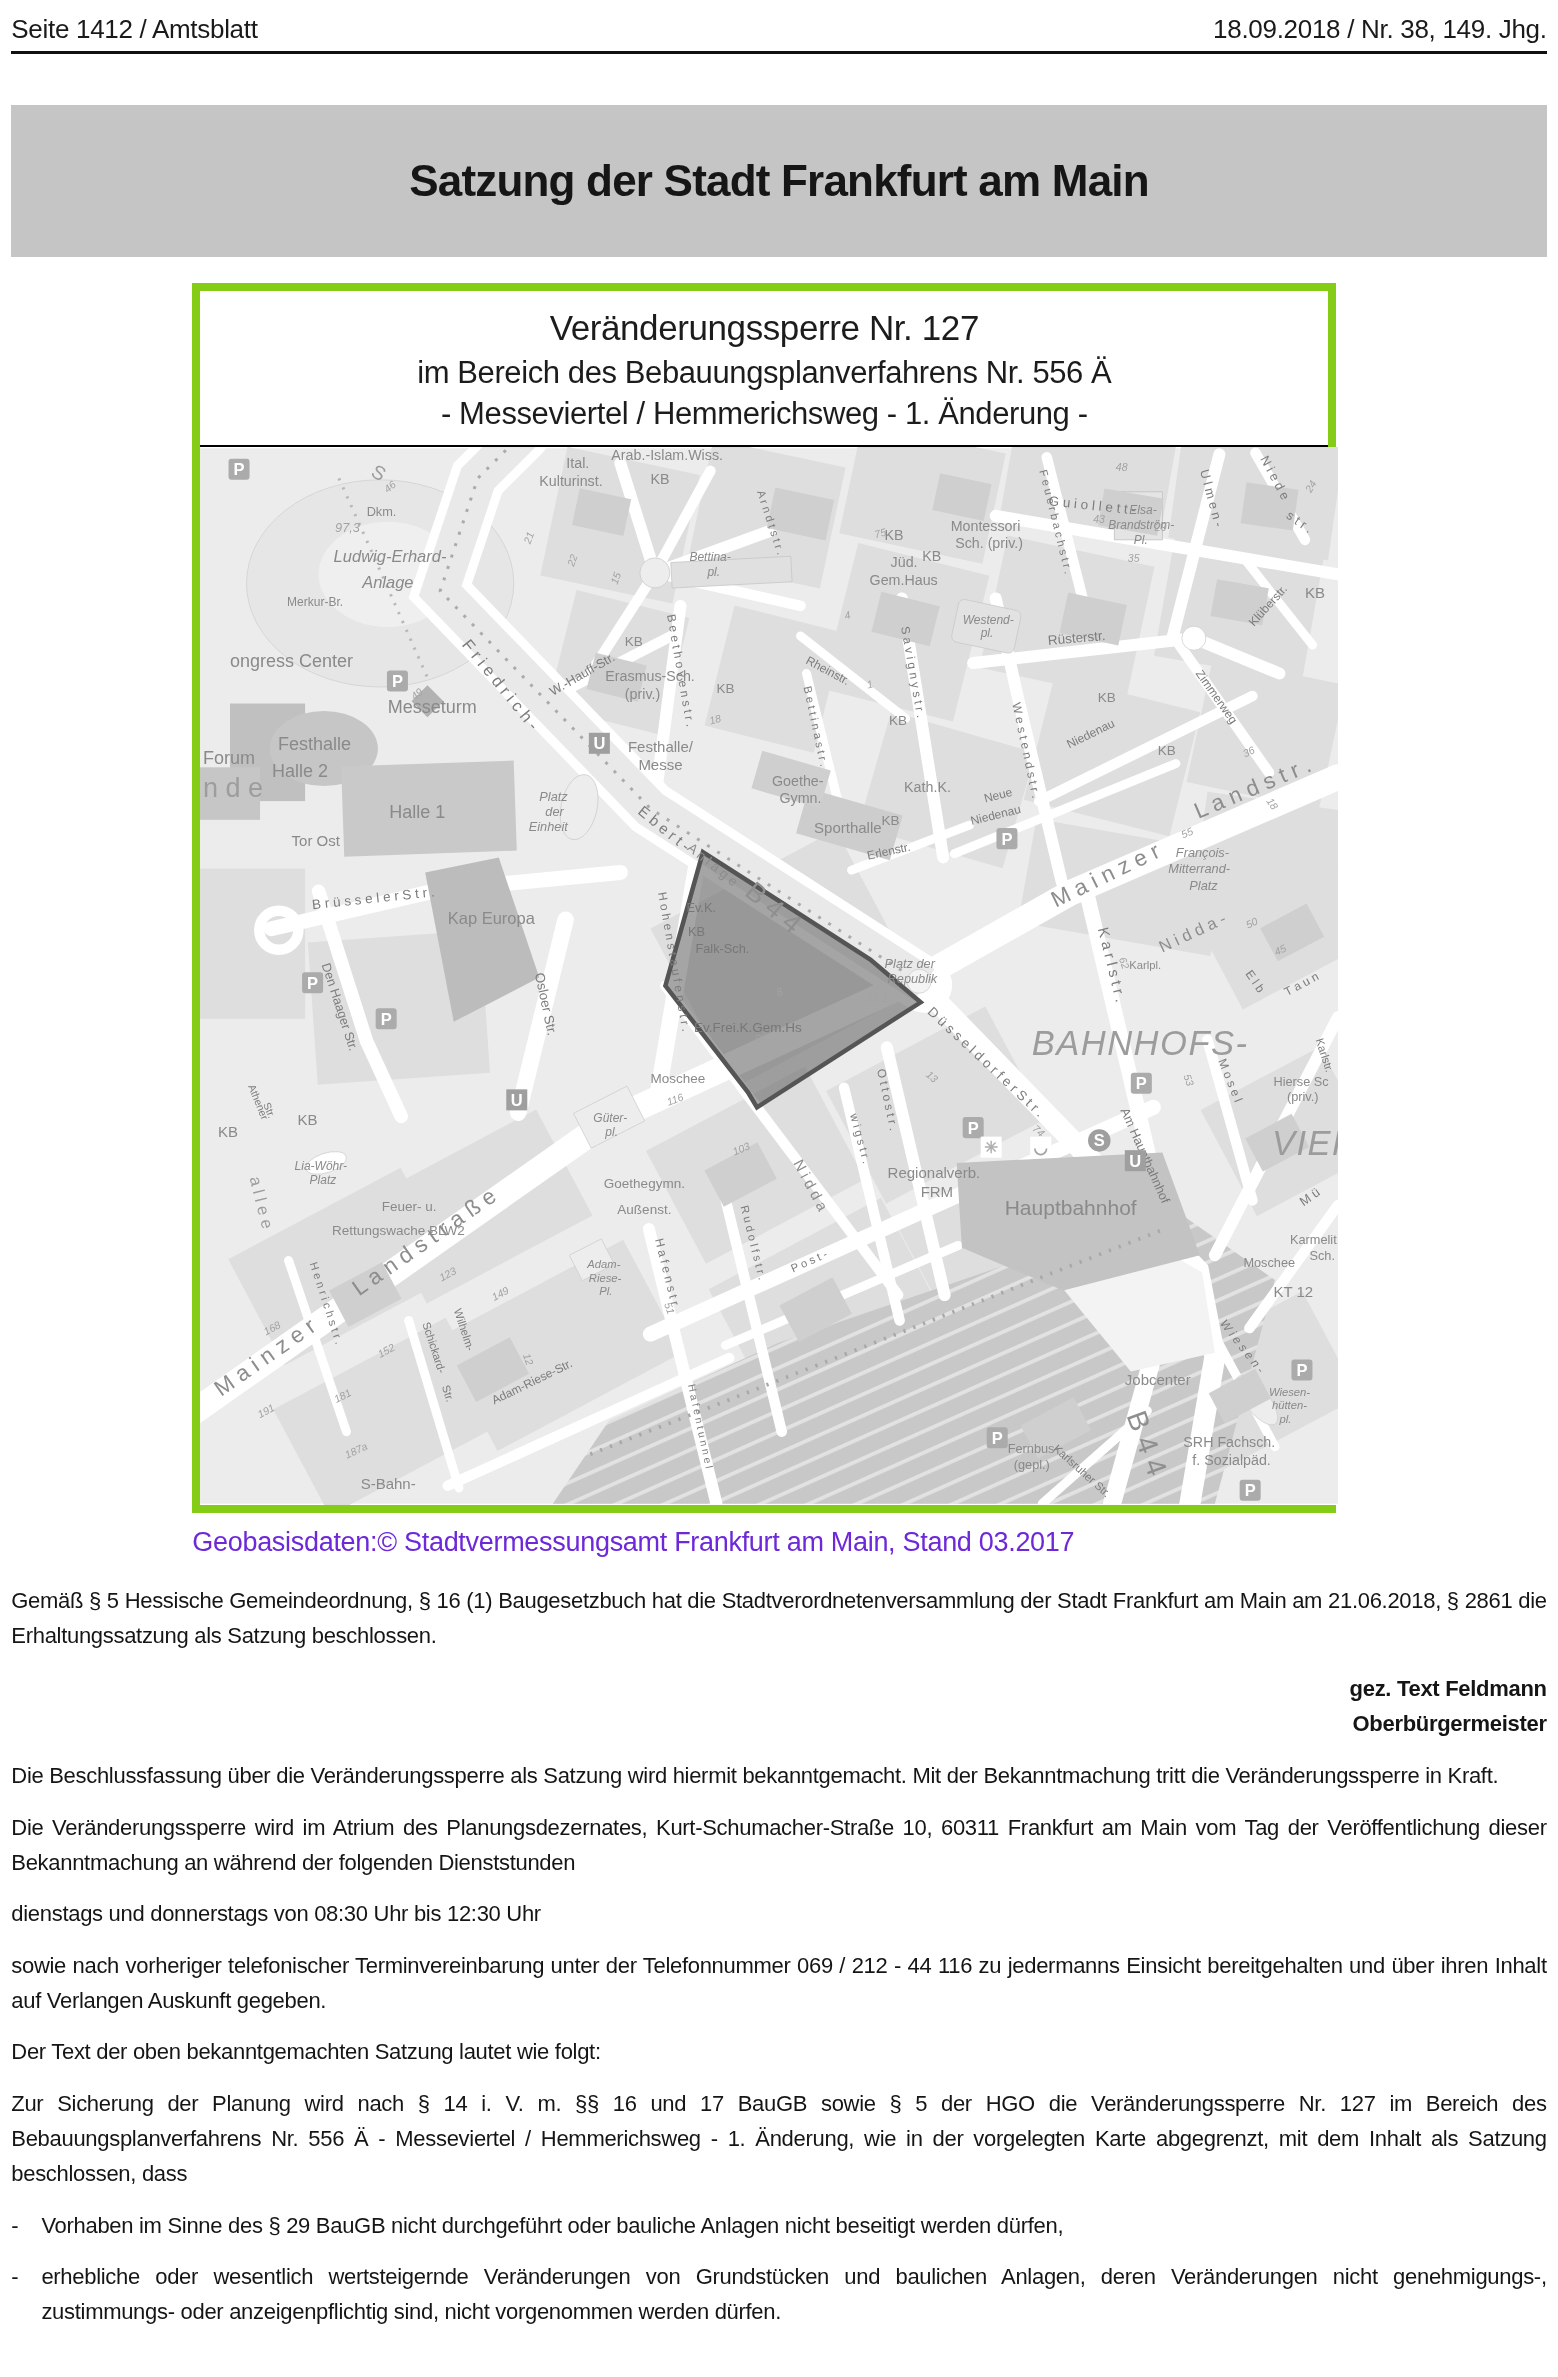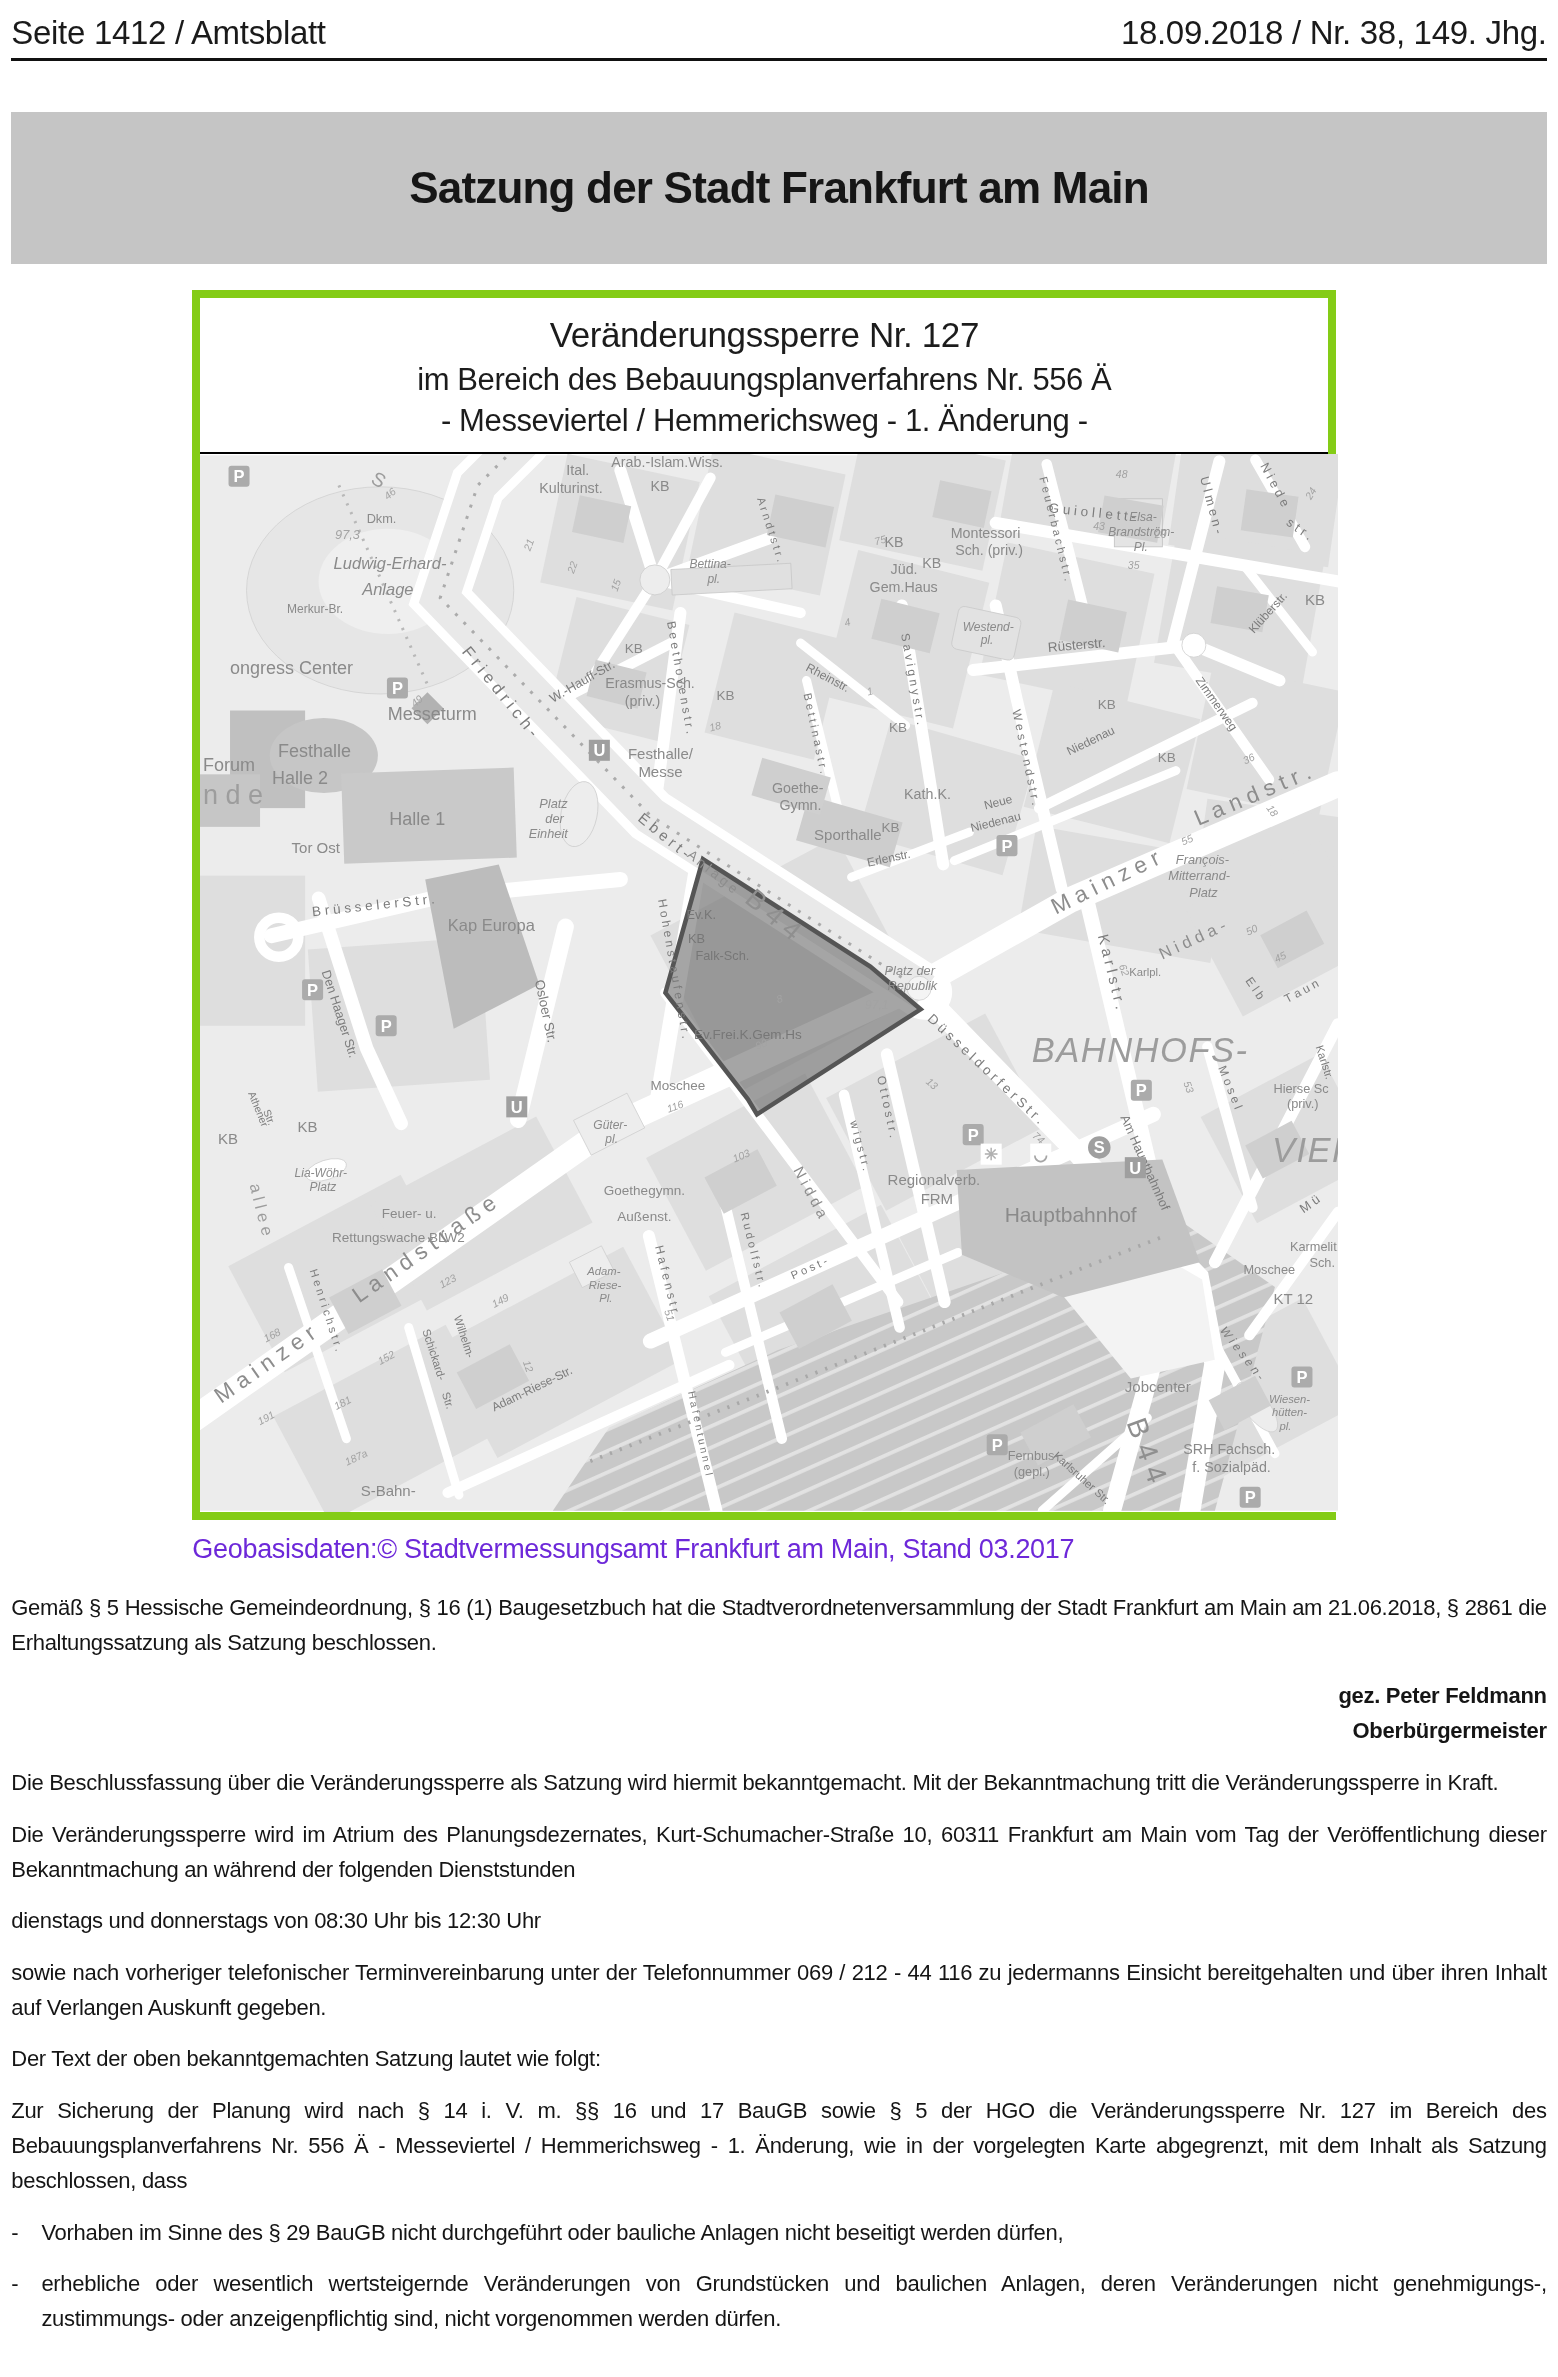--- a/index.html
+++ b/index.html
@@ -1,20 +1,20 @@
 <!DOCTYPE html>
 <html lang="de" style="font-size:12px"><head>
 <meta charset="utf-8">
 <style>
   html,body{margin:0;padding:0;background:#fff;}
   body{width:1558px;height:2377px;overflow:hidden;position:relative;
        font-family:"Liberation Sans",sans-serif;color:#111;}
   .page{padding:0 11.3px;}
   .hdr{display:flex;justify-content:space-between;align-items:flex-end;
-       font-size:33px;letter-spacing:-0.3px;padding-top:13.5px;color:#1a1a1a;}
+       font-size:26px;letter-spacing:-0.3px;padding-top:13.5px;color:#1a1a1a;}
   .rule{height:3.8px;background:#111;margin-top:6px;}
   .banner{background:#c5c5c5;height:152px;margin-top:51px;
           display:flex;align-items:center;justify-content:center;}
   .banner h1{margin:0;font-size:44px;letter-spacing:-0.8px;color:#161616;}
   .figure{width:1144px;margin:26px 0 0 181px;border:8px solid #84cc16;box-sizing:border-box;background:#fff;}
   .figtitle{border-bottom:2.3px solid #000;text-align:center;padding:16.6px 7.5px 13.5px 7.5px;}
   .figtitle .t1{font-size:35px;letter-spacing:-0.4px;margin:0 0 7.5px 0;color:#1c1c1c;}
   .figtitle .t2,.figtitle .t3{font-size:31px;letter-spacing:-0.4px;margin:4.5px 0 0 0;color:#1c1c1c;}
   .mapwrap{width:1138px;height:1058px;position:relative;background:#fff;}
   svg text{font-family:"Liberation Sans",sans-serif;}
@@ -463,21 +463,21 @@
           </g>
       </svg>
     </div>
   </div>
 
   <div class="caption">Geobasisdaten:© Stadtvermessungsamt Frankfurt am Main, Stand 03.2017</div>
 
   <div class="bodytext">
     <p>Gemäß § 5 Hessische Gemeindeordnung, § 16 (1) Baugesetzbuch hat die Stadtverordnetenversammlung der Stadt Frankfurt am Main am 21.06.2018, § 2861 die Erhaltungssatzung als Satzung beschlossen.</p>
     <div class="sig">
-      <div>gez. Peter Feldmann</div>
+      <div>gez. Text Feldmann</div>
       <div>Oberbürgermeister</div>
     </div>
     <p class="gap">Die Beschlussfassung über die Veränderungssperre als Satzung wird hiermit bekanntgemacht. Mit der Bekanntmachung tritt die Veränderungssperre in Kraft.</p>
     <p class="gap">Die Veränderungssperre wird im Atrium des Planungsdezernates, Kurt-Schumacher-Straße 10, 60311 Frankfurt am Main vom Tag der Veröffentlichung dieser Bekanntmachung an während der folgenden Dienststunden</p>
     <p class="gap">dienstags und donnerstags von 08:30 Uhr bis 12:30 Uhr</p>
     <p class="gap">sowie nach vorheriger telefonischer Terminvereinbarung unter der Telefonnummer 069 / 212 - 44 116 zu jedermanns Einsicht bereitgehalten und über ihren Inhalt auf Verlangen Auskunft gegeben.</p>
     <p class="gap">Der Text der oben bekanntgemachten Satzung lautet wie folgt:</p>
     <p class="gap">Zur Sicherung der Planung wird nach § 14 i. V. m. §§ 16 und 17 BauGB sowie § 5 der HGO die Veränderungssperre Nr. 127 im Bereich des Bebauungsplanverfahrens Nr. 556 Ä - Messeviertel / Hemmerichsweg - 1. Änderung, wie in der vorgelegten Karte abgegrenzt, mit dem Inhalt als Satzung beschlossen, dass</p>
     <div class="li">
       <span class="dash">-</span>

